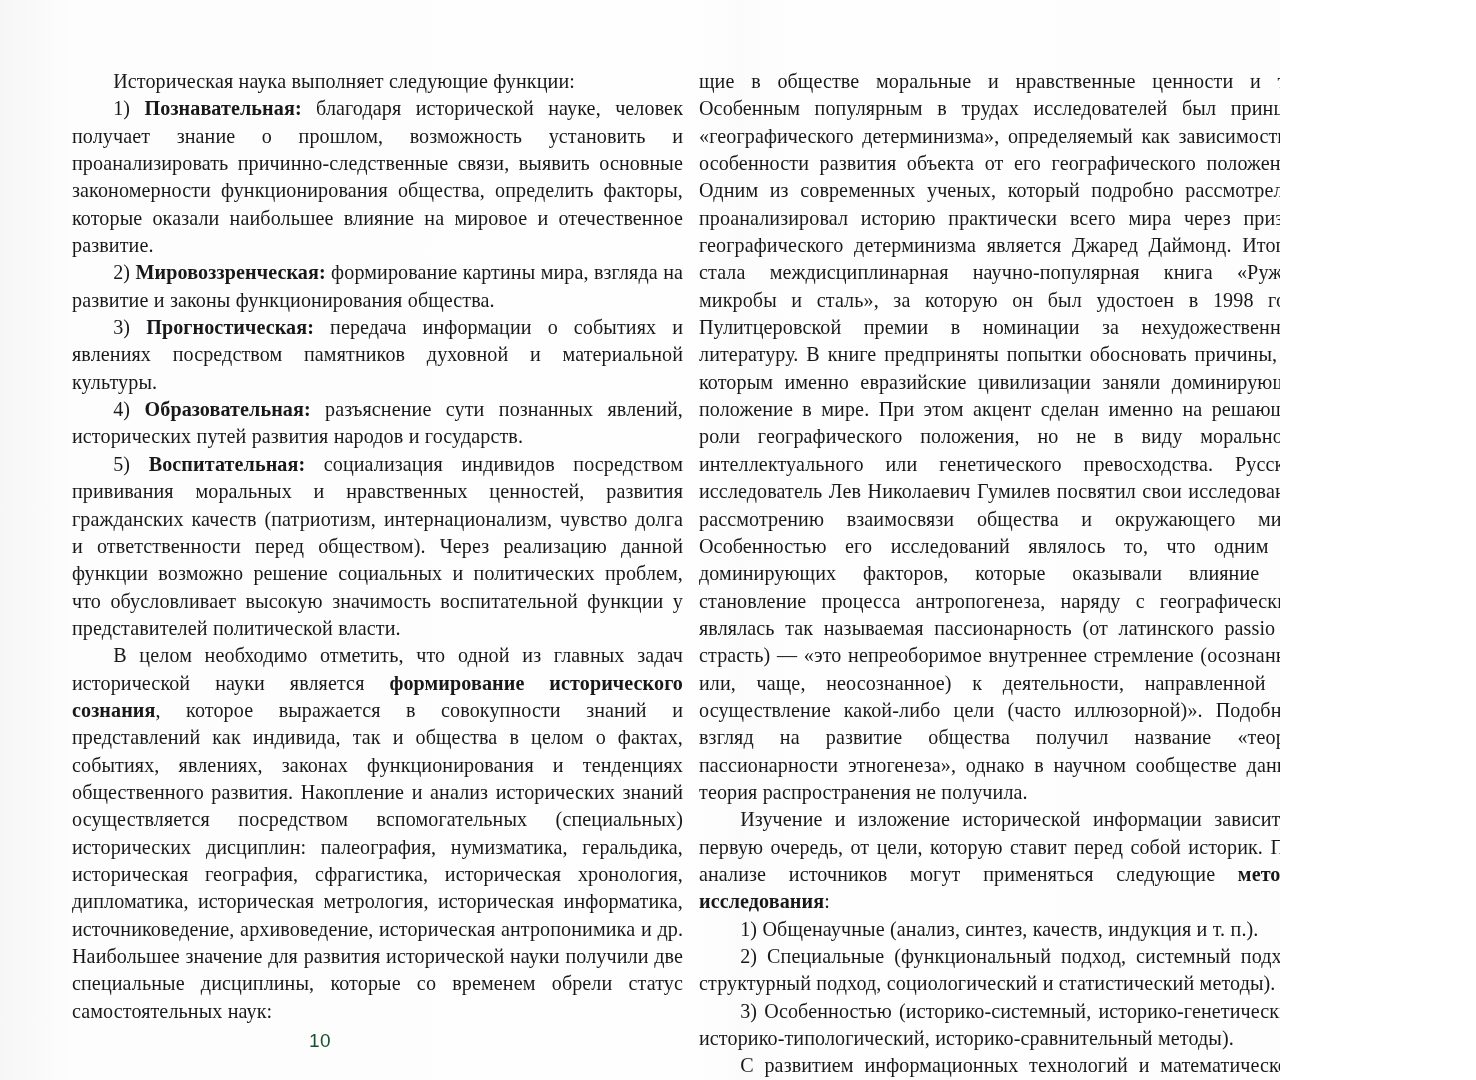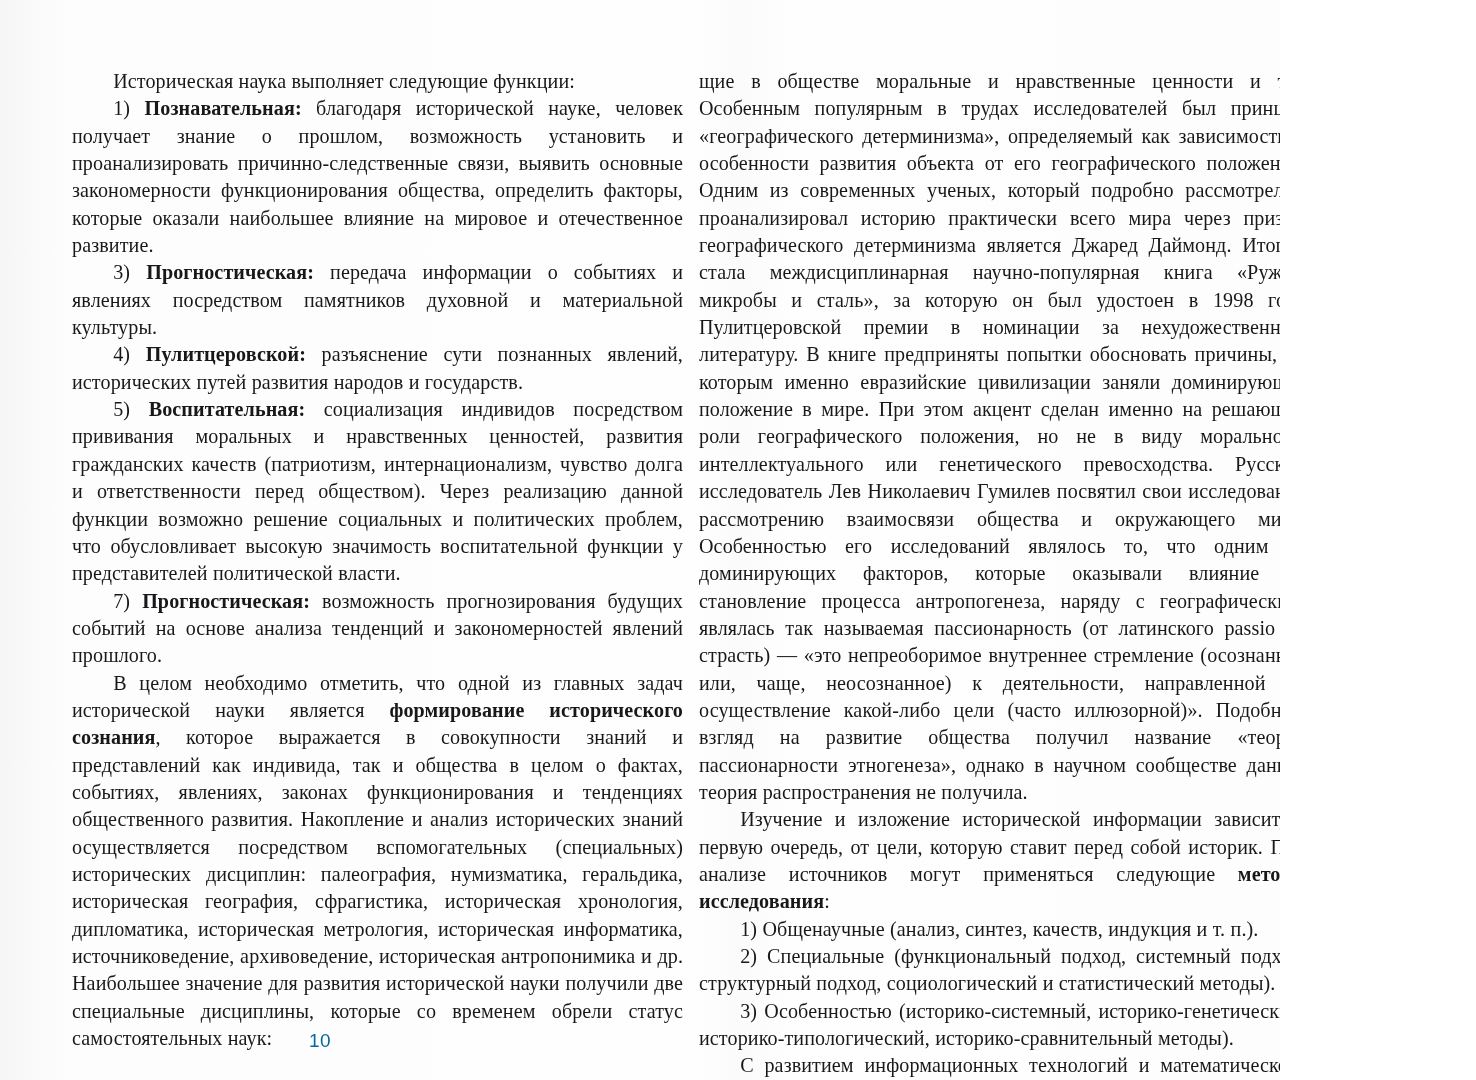--- a/index.html
+++ b/index.html
@@ -66,40 +66,40 @@
   .bi { font-weight: bold; }
   .it { }
 
   .folio {
     position: absolute;
     bottom: 28px;
     width: 100%;
     text-align: center;
     font-family: "Liberation Sans", "DejaVu Sans", sans-serif;
     font-size: 19px;
-    color: #0369a1;
+    color: #14532d;
     letter-spacing: 0.02em;
   }
 </style>
 </head>
 <body>
 
 <div class="scan">
   <div class="paper-tint"></div>
 
   <div class="spread">
 
     <div class="page page-left">
       <div class="column" id="left-column">
           <p><span>Историческая наука выполняет следующие функции:</span></p>
           <p><span>1) </span><span class="bi">Познавательная:</span><span> благодаря исторической науке, человек получает знание о прошлом, возможность установить и проанализировать причинно-следственные связи, выявить основные закономерности функционирования общества, определить факторы, которые оказали наибольшее влияние на мировое и отечественное развитие.</span></p>
+          <p><span>2) </span><span class="bi">Мировоззренческая:</span><span> формирование картины мира, взгляда на развитие и законы функционирования общества.</span></p>
           <p><span>3) </span><span class="bi">Прогностическая:</span><span> передача информации о событиях и явлениях посредством памятников духовной и материальной культуры.</span></p>
-          <p><span>4) </span><span class="bi">Пулитцеровской:</span><span> разъяснение сути познанных явлений, исторических путей развития народов и государств.</span></p>
+          <p><span>4) </span><span class="bi">Образовательная:</span><span> разъяснение сути познанных явлений, исторических путей развития народов и государств.</span></p>
           <p><span>5) </span><span class="bi">Воспитательная:</span><span> социализация индивидов посредством прививания моральных и нравственных ценностей, развития гражданских качеств (патриотизм, интернационализм, чувство долга и ответственности перед обществом). Через реализацию данной функции возможно решение социальных и политических проблем, что обусловливает высокую значимость воспитательной функции у представителей политической власти.</span></p>
-          <p><span>7) </span><span class="bi">Прогностическая:</span><span> возможность прогнозирования будущих событий на основе анализа тенденций и закономерностей явлений прошлого.</span></p>
           <p><span>В целом необходимо отметить, что одной из главных </span><span class="it">задач</span><span> исторической науки является </span><span class="bi">формирование исторического сознания</span><span>, которое выражается в совокупности знаний и представлений как индивида, так и общества в целом о фактах, событиях, явлениях, законах функционирования и тенденциях общественного развития. Накопление и анализ исторических знаний осуществляется посредством вспомогательных (специальных) исторических дисциплин: палеография, нумизматика, геральдика, историческая география, сфрагистика, историческая хронология, дипломатика, историческая метрология, историческая информатика, источниковедение, архивоведение, историческая антропонимика и др. Наибольшее значение для развития исторической науки получили две специальные дисциплины, которые со временем обрели статус самостоятельных наук: </span></p>
         </div>
       <div class="folio">10</div>
     </div>
 
     <div class="page page-right">
       <div class="column" id="right-column">
           <p class="cont"><span>щие в обществе моральные и нравственные ценности и т.п. Особенным популярным в трудах исследователей был принцип «географического детерминизма», определяемый как зависимость и особенности развития объекта от его географического положения. Одним из современных ученых, который подробно рассмотрел и проанализировал историю практически всего мира через призму географического детерминизма является Джаред Даймонд. Итогом стала междисциплинарная научно-популярная книга «Ружья, микробы и сталь», за которую он был удостоен в 1998 году Пулитцеровской премии в номинации за нехудожественную литературу. В книге предприняты попытки обосновать причины, по которым именно евразийские цивилизации заняли доминирующее положение в мире. При этом акцент сделан именно на решающей роли географического положения, но не в виду морального, интеллектуального или генетического превосходства. Русский исследователь Лев Николаевич Гумилев посвятил свои исследования рассмотрению взаимосвязи общества и окружающего мира. Особенностью его исследований являлось то, что одним из доминирующих факторов, которые оказывали влияние на становление процесса антропогенеза, наряду с географическим, являлась так называемая пассионарность (от латинского </span><span>passio</span><span> — страсть) — «это непреоборимое внутреннее стремление (осознанное или, чаще, неосознанное) к деятельности, направленной на осуществление какой-либо цели (часто иллюзорной)». Подобный взгляд на развитие общества получил название «теория пассионарности этногенеза», однако в научном сообществе данная теория распространения не получила.</span></p>
           <p><span>Изучение и изложение исторической информации зависит, в первую очередь, от цели, которую ставит перед собой историк. При анализе источников могут применяться следующие </span><span class="bi">методы исследования</span><span>:</span></p>
           <p><span>1) </span><span class="it">Общенаучные</span><span> (анализ, синтез, качеств, индукция и т. п.).</span></p>

